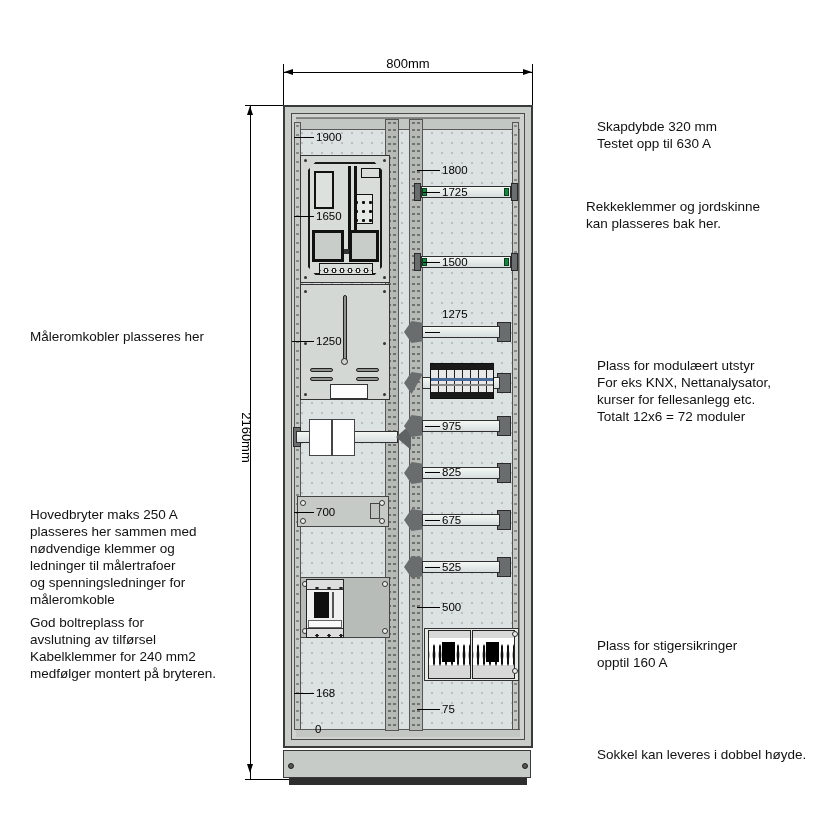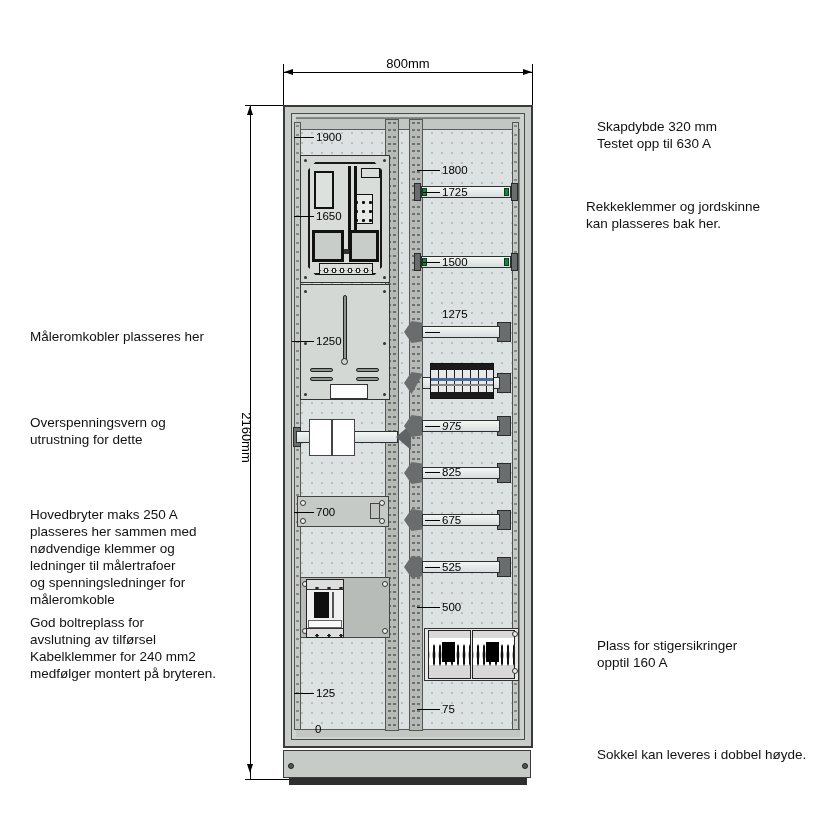--- a/index.html
+++ b/index.html
@@ -192,59 +192,61 @@
 
   <div class="leader" style="left:294px;top:137px;width:20px;"></div>
   <div class="dimnum" style="left:316px;top:131px;">1900</div>
   <div class="leader" style="left:294px;top:216px;width:20px;"></div>
   <div class="dimnum" style="left:316px;top:210px;text-align:center;">1650</div>
   <div class="leader" style="left:292px;top:341px;width:22px;"></div>
   <div class="dimnum" style="left:316px;top:335px;">1250</div>
   <div class="leader" style="left:294px;top:512px;width:20px;"></div>
   <div class="dimnum" style="left:316px;top:506px;">700</div>
   <div class="leader" style="left:294px;top:693px;width:20px;"></div>
-  <div class="dimnum" style="left:316px;top:687px;">125</div>
+  <div class="dimnum" style="left:316px;top:687px;">168</div>
   <div class="dimnum" style="left:315px;top:723px;">0</div>
 
   <div class="leader" style="left:417px;top:170px;width:23px;"></div>
   <div class="dimnum" style="left:442px;top:164px;">1800</div>
   <div class="leader" style="left:423px;top:192px;width:17px;"></div>
   <div class="dimnum" style="left:442px;top:186px;">1725</div>
   <div class="leader" style="left:423px;top:262px;width:17px;"></div>
   <div class="dimnum" style="left:442px;top:256px;">1500</div>
   <div class="leader" style="left:425px;top:332px;width:15px;"></div>
   <div class="dimnum" style="left:442px;top:308px;">1275</div>
   <div class="leader" style="left:425px;top:426px;width:15px;"></div>
-  <div class="dimnum" style="left:442px;top:420px;font-style:italic;">975</div>
+  <div class="dimnum" style="left:442px;top:420px;">975</div>
   <div class="leader" style="left:425px;top:472px;width:15px;"></div>
   <div class="dimnum" style="left:442px;top:466px;">825</div>
   <div class="leader" style="left:425px;top:520px;width:15px;"></div>
   <div class="dimnum" style="left:442px;top:514px;">675</div>
   <div class="leader" style="left:425px;top:567px;width:15px;"></div>
   <div class="dimnum" style="left:442px;top:561px;">525</div>
   <div class="leader" style="left:417px;top:607px;width:23px;"></div>
   <div class="dimnum" style="left:442px;top:601px;">500</div>
   <div class="leader" style="left:417px;top:709px;width:23px;"></div>
   <div class="dimnum" style="left:442px;top:703px;">75</div>
 
   <div class="note" style="left:30px;top:328px;width:225px;">Måleromkobler plasseres her</div>
-  <div class="note" style="left:30px;top:414px;width:215px;">Overspenningsvern og
-utrustning for dette</div>
   <div class="note" style="left:30px;top:506px;width:215px;">Hovedbryter maks 250 A
 plasseres her sammen med
 nødvendige klemmer og
 ledninger til målertrafoer
 og spenningsledninger for
 måleromkoble</div>
   <div class="note" style="left:30px;top:614px;width:225px;">God boltreplass for
 avslutning av tilførsel
 Kabelklemmer for 240 mm2
 medfølger montert på bryteren.</div>
 
   <div class="note" style="left:597px;top:118px;width:230px;">Skapdybde 320 mm
 Testet opp til 630 A</div>
   <div class="note" style="left:586px;top:198px;width:230px;">Rekkeklemmer og jordskinne
 kan plasseres bak her.</div>
+  <div class="note" style="left:597px;top:357px;width:230px;">Plass for modulæert utstyr
+For eks KNX, Nettanalysator,
+kurser for fellesanlegg etc.
+Totalt 12x6 = 72 moduler</div>
   <div class="note" style="left:597px;top:637px;width:230px;">Plass for stigersikringer
 opptil 160 A</div>
   <div class="note" style="left:597px;top:746px;width:240px;">Sokkel kan leveres i dobbel høyde.</div>
 
 </div>
 
 </body></html>

